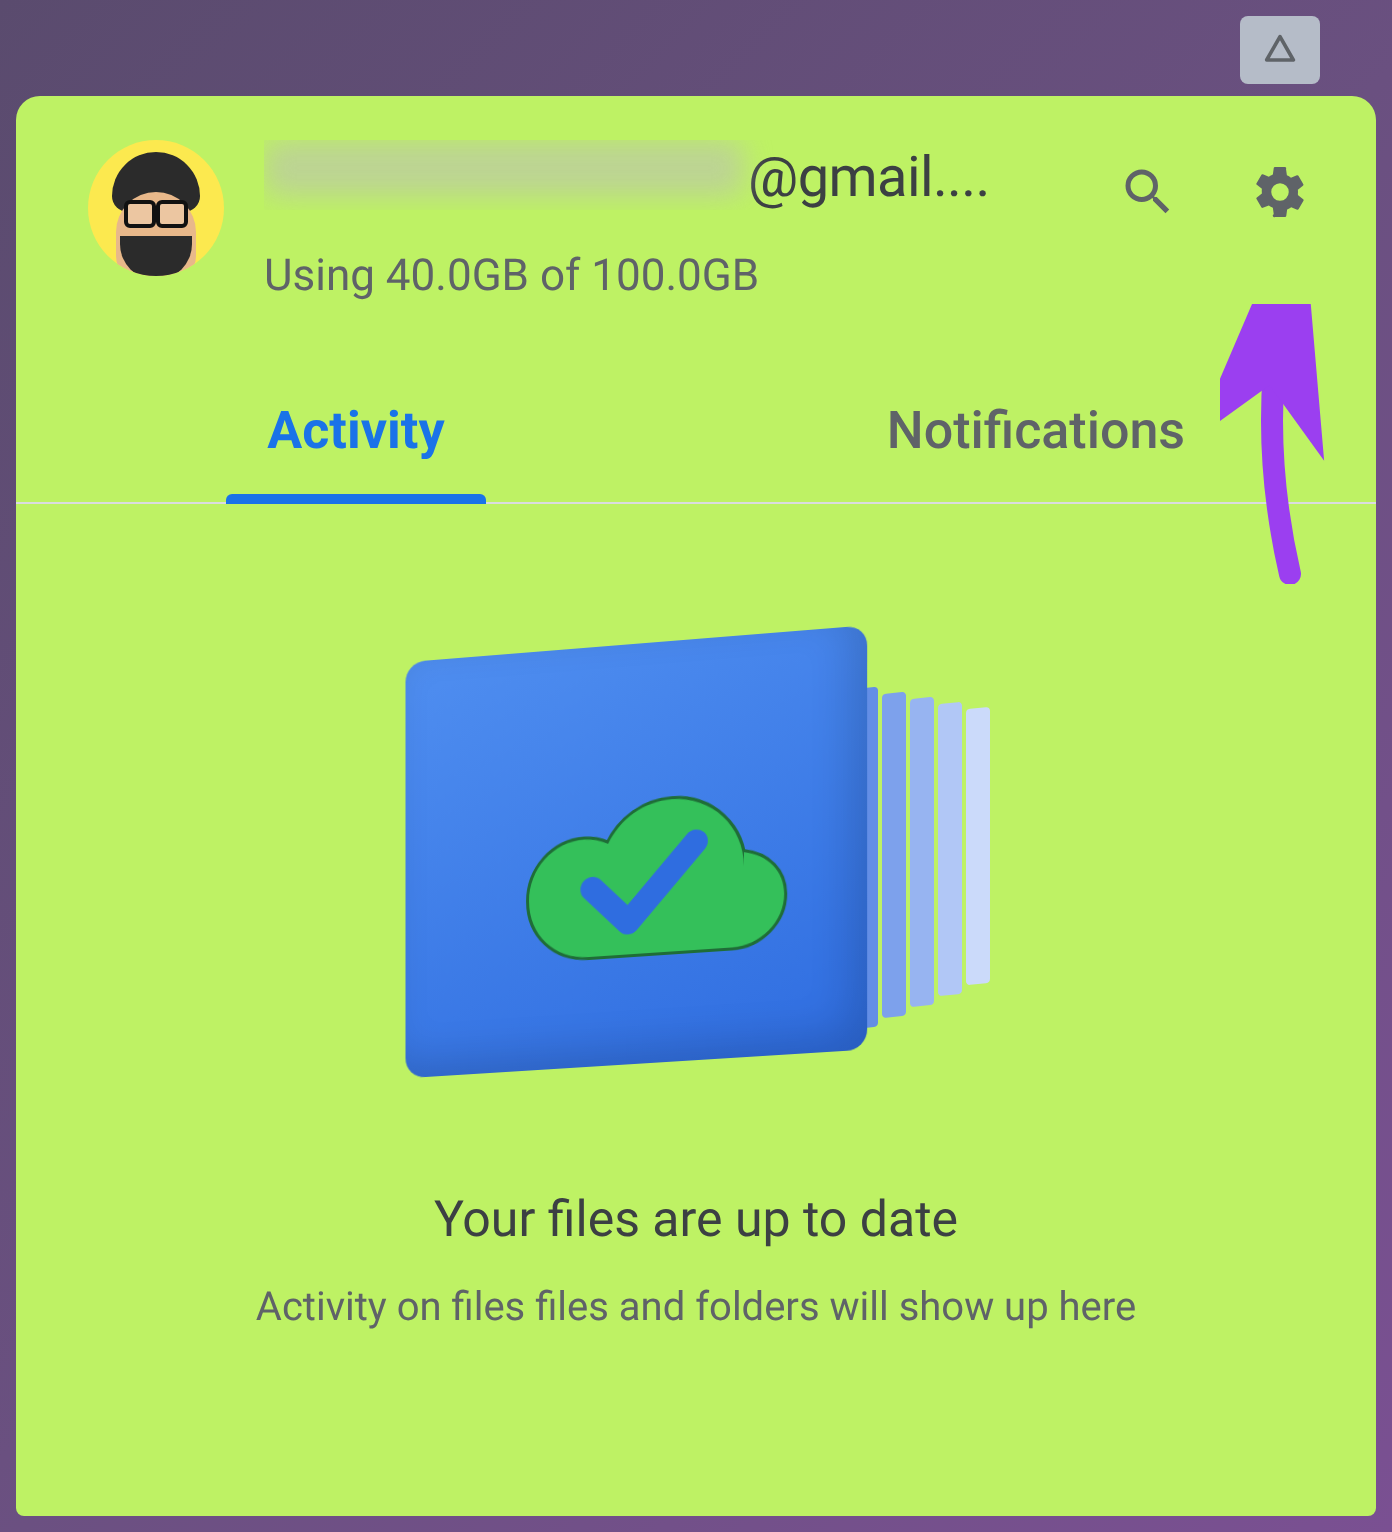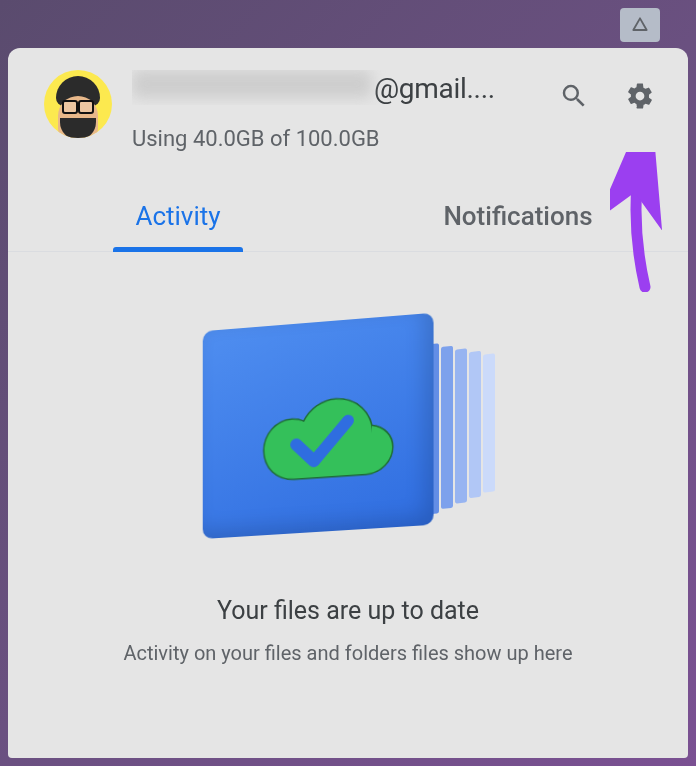--- a/index.html
+++ b/index.html
@@ -19,21 +19,21 @@
       justify-content: center;
     }
     .titlebar-icon svg { width: 20px; height: 20px; }
     
     .window {
       position: absolute;
       top: 48px;
       left: 8px;
       right: 8px;
       bottom: 8px;
-      background: #e5e5e5;
+      background: #bef264;
       border-radius: 12px 12px 4px 4px;
       display: flex;
       flex-direction: column;
       overflow: hidden;
     }
     
     .header {
       display: flex;
       align-items: flex-start;
       padding: 22px 30px 10px 36px;
@@ -140,21 +140,21 @@
       text-align: center;
       padding: 18px 0 20px;
       font-size: 26px;
       color: #5f6368;
       cursor: pointer;
       position: relative;
       font-weight: 500;
     }
     .tab.active {
       color: #1a73e8;
-      font-weight: 400;
+      font-weight: 700;
     }
     .tab.active::after {
       content: '';
       position: absolute;
       bottom: -1px;
       left: 50%;
       transform: translateX(-50%);
       width: 130px;
       height: 5px;
       background: #1a73e8;
@@ -288,21 +288,21 @@
       </div>
       <div class="main-card">
         <svg class="cloud-bg" viewBox="0 0 186 120">
           <path d="M148 70c0-20-16-36-36-36-14 0-26 8-32 20-4-2-8-3-12-3-16 0-28 13-28 29 0 17 13 30 30 30h72c14 0 26-11 26-25 0-11-8-20-20-22z" fill="#2b9e4a" stroke="#1f6d37" stroke-width="3"></path>
           <path d="M148 70c0-20-16-36-36-36-14 0-26 8-32 20-4-2-8-3-12-3-16 0-28 13-28 29 0 17 13 30 30 30h72c14 0 26-11 26-25 0-11-8-20-20-22z" fill="#34c05a"></path>
           <path d="M72 76 l18 18 l34 -38" fill="none" stroke="#2f6de0" stroke-width="12" stroke-linecap="round" stroke-linejoin="round"></path>
         </svg>
       </div>
     </div>
     <div class="status-title">Your files are up to date</div>
-    <div class="status-sub">Activity on your files and folders files show up here</div>
+    <div class="status-sub">Activity on files files and folders will show up here</div>
   </div>
 
 </div>
 
 <svg class="hint-arrow" viewBox="0 0 60 140">
   <defs>
     <marker id="ah" markerWidth="12" markerHeight="12" refX="6" refY="3" orient="auto">
       <path d="M0,0 L12,3 L0,6 L3,3 Z" fill="#9b3ff0"></path>
     </marker>
   </defs>

